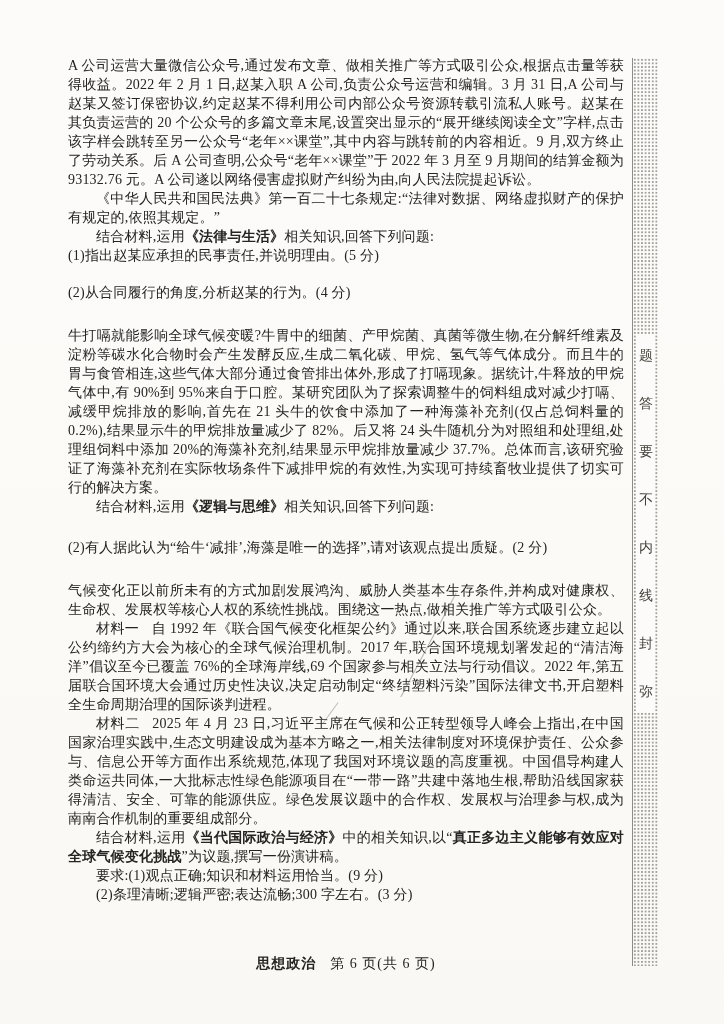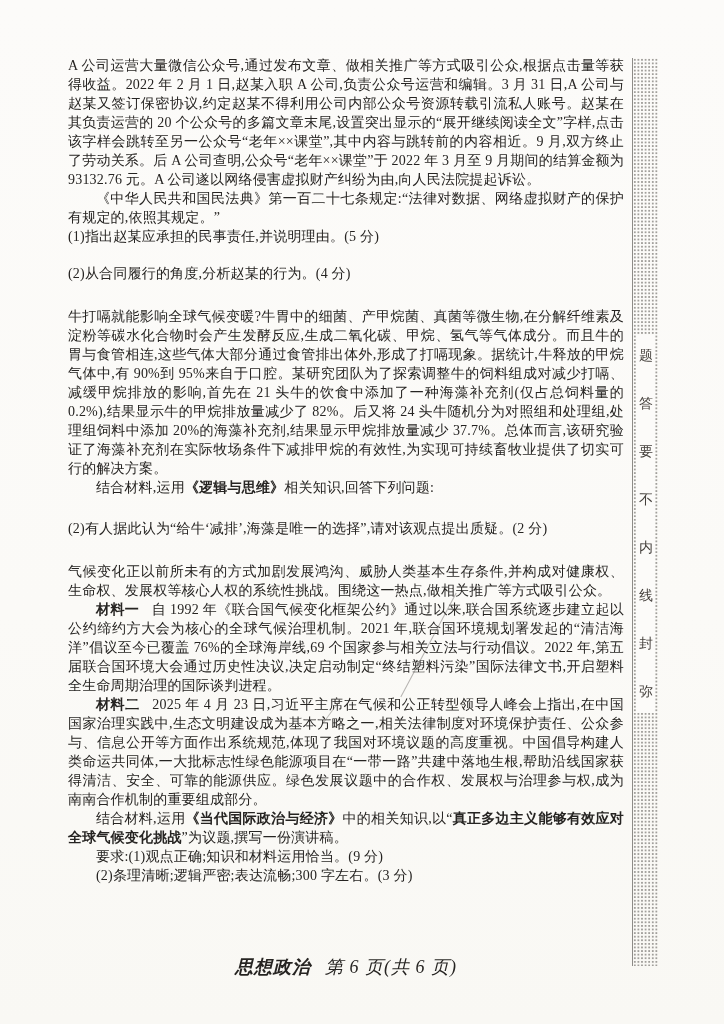--- a/index.html
+++ b/index.html
@@ -14,21 +14,21 @@
     color:#262422;
   }
   .content{
     position:absolute;left:68px;top:56px;width:556px;
     font-size:14px;line-height:19px;text-align:justify;
     letter-spacing:0.2px;
   }
   p{margin:0;}
   .indent{text-indent:2em;}
   .bold{font-weight:bold;}
-  .mat-label{font-weight:bold;margin-right:0.9em;margin-top:20px;}
+  .mat-label{font-weight:normal;margin-right:0.9em;margin-top:20px;}
   .gap-s{height:18px;}
   .gap-m{height:22px;}
   .gap-b{height:24px;}
   
   .seal-strip{
     position:absolute;left:632px;top:58px;width:27px;height:908px;
     background-image:radial-gradient(circle,#a19f9b 0.9px,rgba(0,0,0,0) 1.05px);
     background-size:3.6px 3.6px;
     border-left:1px solid #8d8b87;
     box-sizing:border-box;
@@ -39,21 +39,21 @@
     display:flex;flex-direction:column;align-items:center;justify-content:space-between;
     padding:14px 0;box-sizing:border-box;
   }
   .seal-char{
     font-size:14px;color:#433f3b;line-height:1;
     transform:rotate(0.5deg);
   }
   
   .footer{
     position:absolute;left:68px;top:955px;width:556px;
-    text-align:center;font-size:18px;color:#262422;letter-spacing:1px;font-style:italic;
+    text-align:center;font-size:14px;color:#262422;letter-spacing:1px;
   }
   .footer .subject{font-weight:bold;margin-right:14px;}
   
   .scratch1{
     position:absolute;left:428px;top:586px;width:1px;height:118px;
     background:rgba(96,92,88,0.45);transform:rotate(28deg);
   }
   .scratch2{
     position:absolute;left:330px;top:700px;width:1px;height:26px;
     background:rgba(96,92,88,0.4);transform:rotate(36deg);
@@ -62,37 +62,38 @@
 </head>
 <body>
 
 <div class="page">
 
   <div class="content">
 
     <section>
       <p>A 公司运营大量微信公众号,通过发布文章、做相关推广等方式吸引公众,根据点击量等获得收益。2022 年 2 月 1 日,赵某入职 A 公司,负责公众号运营和编辑。3 月 31 日,A 公司与赵某又签订保密协议,约定赵某不得利用公司内部公众号资源转载引流私人账号。赵某在其负责运营的 20 个公众号的多篇文章末尾,设置突出显示的“展开继续阅读全文”字样,点击该字样会跳转至另一公众号“老年××课堂”,其中内容与跳转前的内容相近。9 月,双方终止了劳动关系。后 A 公司查明,公众号“老年××课堂”于 2022 年 3 月至 9 月期间的结算金额为 93132.76 元。A 公司遂以网络侵害虚拟财产纠纷为由,向人民法院提起诉讼。</p>
       <p class="indent">《中华人民共和国民法典》第一百二十七条规定:“法律对数据、网络虚拟财产的保护有规定的,依照其规定。”</p>
+      <p class="indent"><span>结合材料,运用</span><span class="bold">《法律与生活》</span><span>相关知识,回答下列问题:</span></p>
       <p>(1)指出赵某应承担的民事责任,并说明理由。(5 分)</p>
       <div class="gap-s"></div>
       <p>(2)从合同履行的角度,分析赵某的行为。(4 分)</p>
       <div class="gap-b"></div>
     </section>
 
     <section>
       <p>牛打嗝就能影响全球气候变暖?牛胃中的细菌、产甲烷菌、真菌等微生物,在分解纤维素及淀粉等碳水化合物时会产生发酵反应,生成二氧化碳、甲烷、氢气等气体成分。而且牛的胃与食管相连,这些气体大部分通过食管排出体外,形成了打嗝现象。据统计,牛释放的甲烷气体中,有 90%到 95%来自于口腔。某研究团队为了探索调整牛的饲料组成对减少打嗝、减缓甲烷排放的影响,首先在 21 头牛的饮食中添加了一种海藻补充剂(仅占总饲料量的 0.2%),结果显示牛的甲烷排放量减少了 82%。后又将 24 头牛随机分为对照组和处理组,处理组饲料中添加 20%的海藻补充剂,结果显示甲烷排放量减少 37.7%。总体而言,该研究验证了海藻补充剂在实际牧场条件下减排甲烷的有效性,为实现可持续畜牧业提供了切实可行的解决方案。</p>
       <p class="indent"><span>结合材料,运用</span><span class="bold">《逻辑与思维》</span><span>相关知识,回答下列问题:</span></p>
       <div class="gap-m"></div>
       <p>(2)有人据此认为“给牛‘减排’,海藻是唯一的选择”,请对该观点提出质疑。(2 分)</p>
       <div class="gap-b"></div>
     </section>
 
     <section>
       <p>气候变化正以前所未有的方式加剧发展鸿沟、威胁人类基本生存条件,并构成对健康权、生命权、发展权等核心人权的系统性挑战。围绕这一热点,做相关推广等方式吸引公众。</p>
-      <p class="indent"><span class="mat-label">材料一</span><span>自 1992 年《联合国气候变化框架公约》通过以来,联合国系统逐步建立起以公约缔约方大会为核心的全球气候治理机制。2021 年,联合国环境规划署发起的“清洁海洋”倡议至今已覆盖 76%的全球海岸线,69 个国家参与相关立法与行动倡议。2022 年,第五届联合国环境大会通过历史性决议,决定启动制定“终结塑料污染”国际法律文书,开启塑料全生命周期治理的国际谈判进程。</span></p>
+      <p class="indent"><span class="mat-label">材料一</span><span>自 1992 年《联合国气候变化框架公约》通过以来,联合国系统逐步建立起以公约缔约方大会为核心的全球气候治理机制。2017 年,联合国环境规划署发起的“清洁海洋”倡议至今已覆盖 76%的全球海岸线,69 个国家参与相关立法与行动倡议。2022 年,第五届联合国环境大会通过历史性决议,决定启动制定“终结塑料污染”国际法律文书,开启塑料全生命周期治理的国际谈判进程。</span></p>
       <p class="indent"><span class="mat-label">材料二</span><span>2025 年 4 月 23 日,习近平主席在气候和公正转型领导人峰会上指出,在中国国家治理实践中,生态文明建设成为基本方略之一,相关法律制度对环境保护责任、公众参与、信息公开等方面作出系统规范,体现了我国对环境议题的高度重视。中国倡导构建人类命运共同体,一大批标志性绿色能源项目在“一带一路”共建中落地生根,帮助沿线国家获得清洁、安全、可靠的能源供应。绿色发展议题中的合作权、发展权与治理参与权,成为南南合作机制的重要组成部分。</span></p>
       <p class="indent"><span>结合材料,运用</span><span class="bold">《当代国际政治与经济》</span><span>中的相关知识,以“</span><span class="bold">真正多边主义能够有效应对全球气候变化挑战</span><span>”为议题,撰写一份演讲稿。</span></p>
       <p class="indent">要求:(1)观点正确;知识和材料运用恰当。(9 分)</p>
       <p class="indent">(2)条理清晰;逻辑严密;表达流畅;300 字左右。(3 分)</p>
     </section>
 
   </div>
 
   <div class="seal-strip">
     <div class="seal-window">

